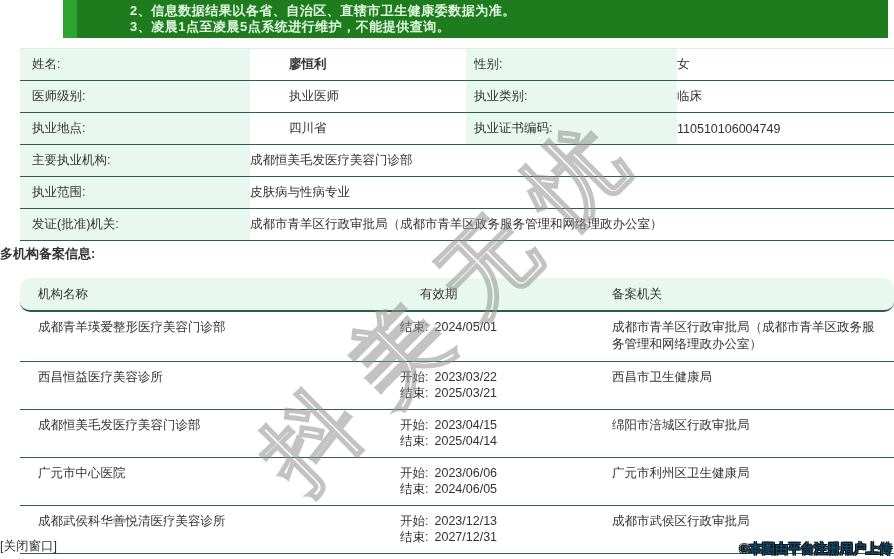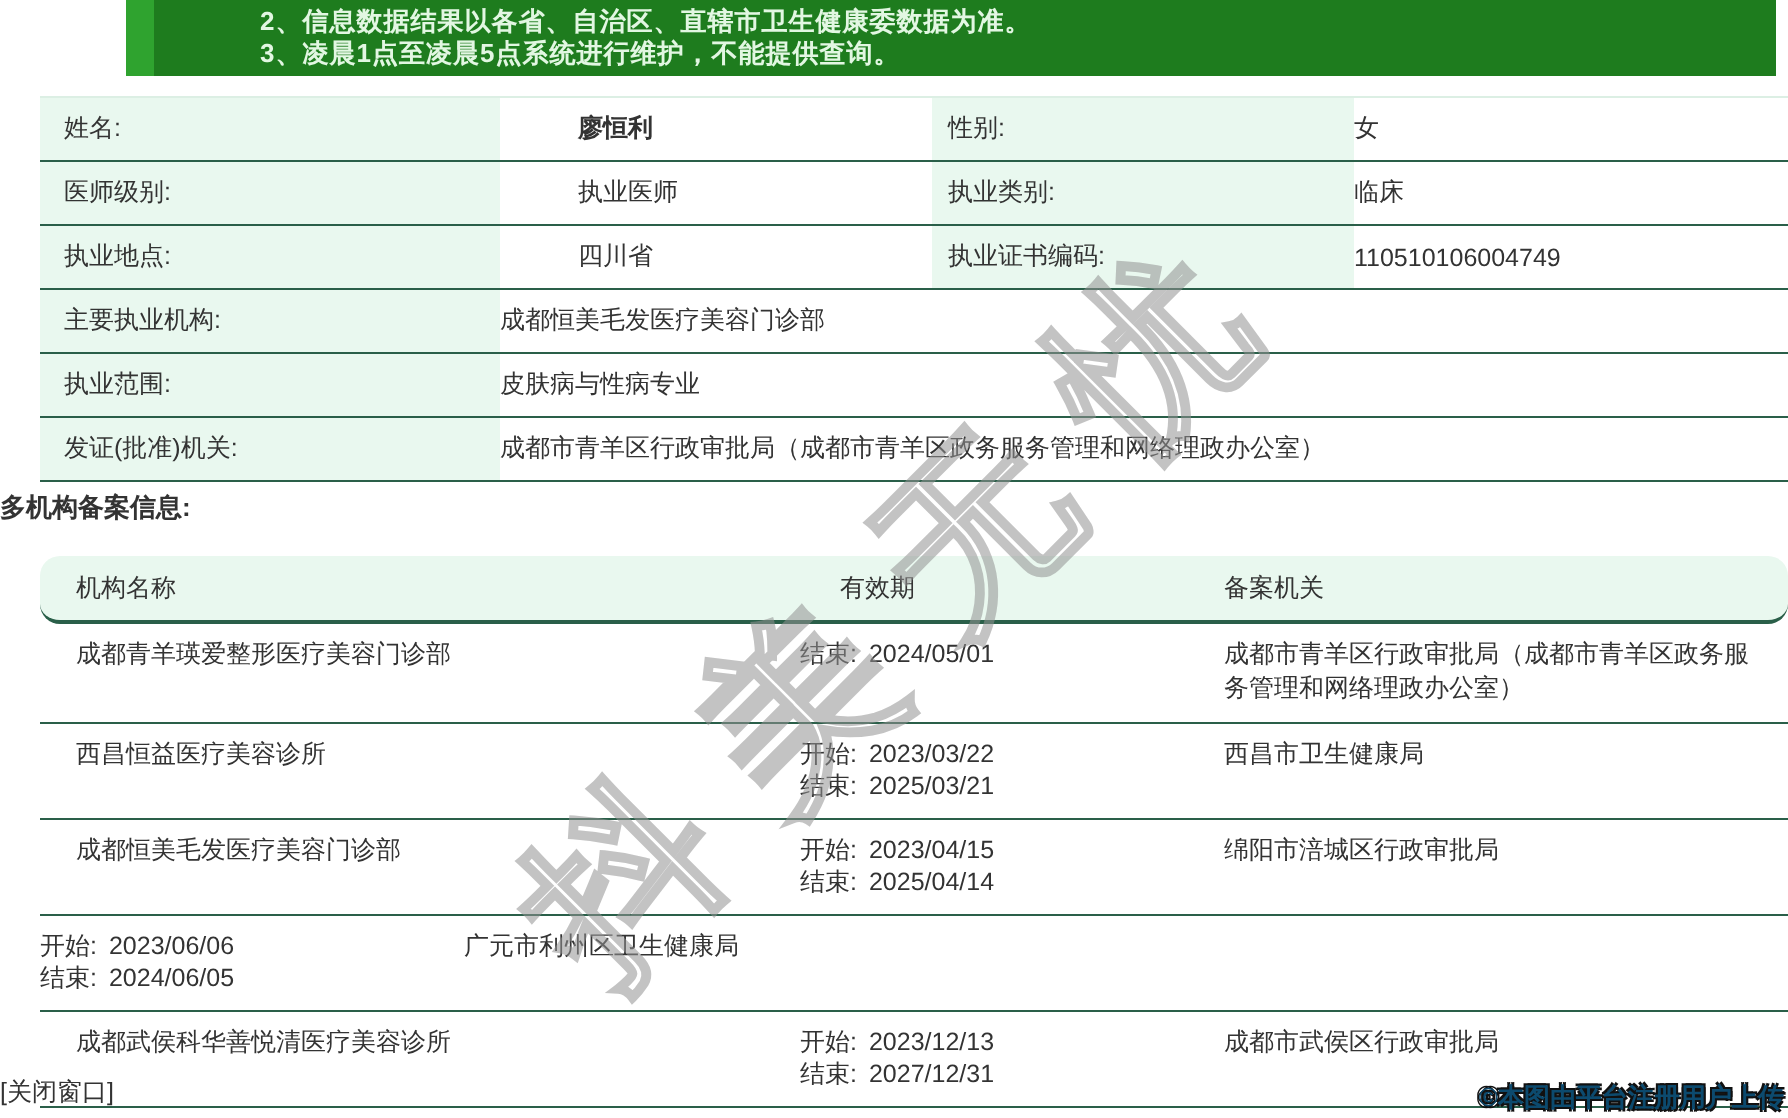--- a/index.html
+++ b/index.html
@@ -131,20 +131,21 @@
   <div class="filing-row">
     <div class="fc1">成都恒美毛发医疗美容门诊部</div>
     <div class="fc2">
       <div><span class="dlabel">开始:</span><span>2023/04/15</span></div>
       <div><span class="dlabel">结束:</span><span>2025/04/14</span></div>
     </div>
     <div class="fc3">绵阳市涪城区行政审批局</div>
   </div>
 
   <div class="filing-row">
+    <div class="fc1">广元市中心医院</div>
     <div class="fc2">
       <div><span class="dlabel">开始:</span><span>2023/06/06</span></div>
       <div><span class="dlabel">结束:</span><span>2024/06/05</span></div>
     </div>
     <div class="fc3">广元市利州区卫生健康局</div>
   </div>
 
   <div class="filing-row">
     <div class="fc1">成都武侯科华善悦清医疗美容诊所</div>
     <div class="fc2">

